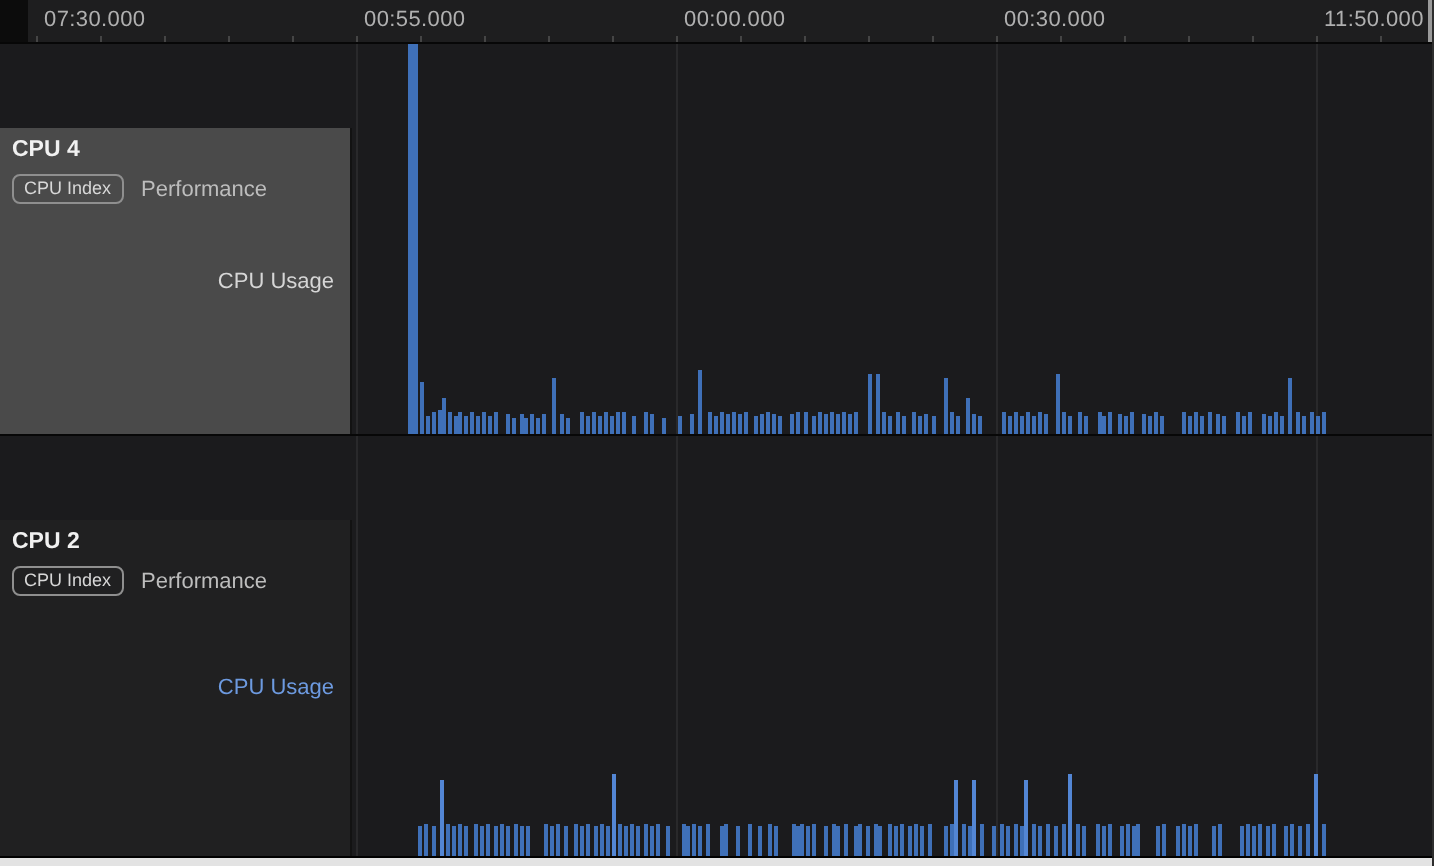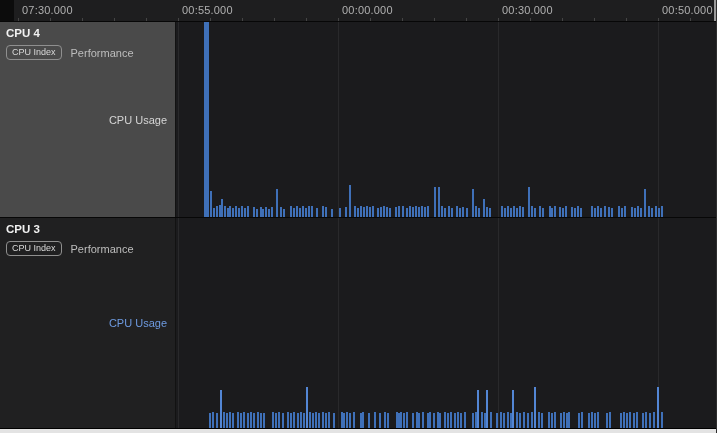--- a/index.html
+++ b/index.html
@@ -21,20 +21,21 @@
     position:absolute; top:4px; font-size:11px; color:#b0b0b0; letter-spacing:.2px; white-space:nowrap;
   }
   .tick { position:absolute; bottom:0; width:1px; height:3px; background:#454545; display:block; }
   
   .track { position:relative; display:flex; width:100%; }
   .track.t0 { height:196px; border-bottom:1px solid #070707; }
   .track.t1 { height:210px; }
   .thead {
     position:relative; width:176px; flex:0 0 176px;
     border-right:1px solid #121212;
+    margin-top:42px;
   }
   .ttitle { position:absolute; left:6px; top:5px; font-size:11.5px; font-weight:bold; color:#f1f1f1; }
   .trow   { position:absolute; left:6px; top:23px; display:flex; align-items:center; gap:9px; }
   .badge  {
     font-size:9px; color:#d8d8d8; border:1px solid #8f8f8f; border-radius:4px;
     padding:1px 5px; line-height:1.25; white-space:nowrap;
   }
   .subtitle { font-size:11px; color:#bdbdbd; }
   .lane-label {
     position:absolute; right:8px; top:50%; transform:translateY(-50%);
@@ -53,21 +54,21 @@
 <div class="stage">
 
   <div class="ruler">
     <div class="ruler-corner"></div>
     <div class="ruler-edge"></div>
 
   <span class="tick-label" style="left: 22px;">07:30.000</span>
       <span class="tick-label" style="left: 182px;">00:55.000</span>
       <span class="tick-label" style="left: 342px;">00:00.000</span>
       <span class="tick-label" style="left: 502px;">00:30.000</span>
-      <span class="tick-label" style="left: 662px;">00:50.000</span>
+      <span class="tick-label" style="left: 662px;">11:50.000</span>
       <i class="tick" style="left: 18px;"></i>
       <i class="tick" style="left: 50px;"></i>
       <i class="tick" style="left: 82px;"></i>
       <i class="tick" style="left: 114px;"></i>
       <i class="tick" style="left: 146px;"></i>
       <i class="tick" style="left: 178px;"></i>
       <i class="tick" style="left: 210px;"></i>
       <i class="tick" style="left: 242px;"></i>
       <i class="tick" style="left: 274px;"></i>
       <i class="tick" style="left: 306px;"></i>
@@ -219,21 +220,21 @@
         <i class="bar" style="left: 472px; width: 2px; height: 11px; background: rgb(63, 112, 184);"></i>
         <i class="bar" style="left: 475px; width: 2px; height: 9px; background: rgb(63, 112, 184);"></i>
         <i class="bar" style="left: 479px; width: 2px; height: 11px; background: rgb(63, 112, 184);"></i>
         <i class="bar" style="left: 482px; width: 2px; height: 9px; background: rgb(63, 112, 184);"></i>
         <i class="bar" style="left: 485px; width: 2px; height: 11px; background: rgb(63, 112, 184);"></i>
       </div>
   </div>
 
   <div class="track t1">
     <div class="thead" style="background: rgb(32, 32, 33);">
-      <div class="ttitle">CPU 3</div>
+      <div class="ttitle">CPU 2</div>
       <div class="trow">
         <span class="badge">CPU Index</span>
         <span class="subtitle">Performance</span>
       </div>
       <div class="lane-label" style="color: rgb(109, 154, 224);">CPU Usage</div>
     </div>
     <div class="tplot">
         <i class="grid" style="left: 2px;"></i>
         <i class="grid" style="left: 162px;"></i>
         <i class="grid" style="left: 322px;"></i>

